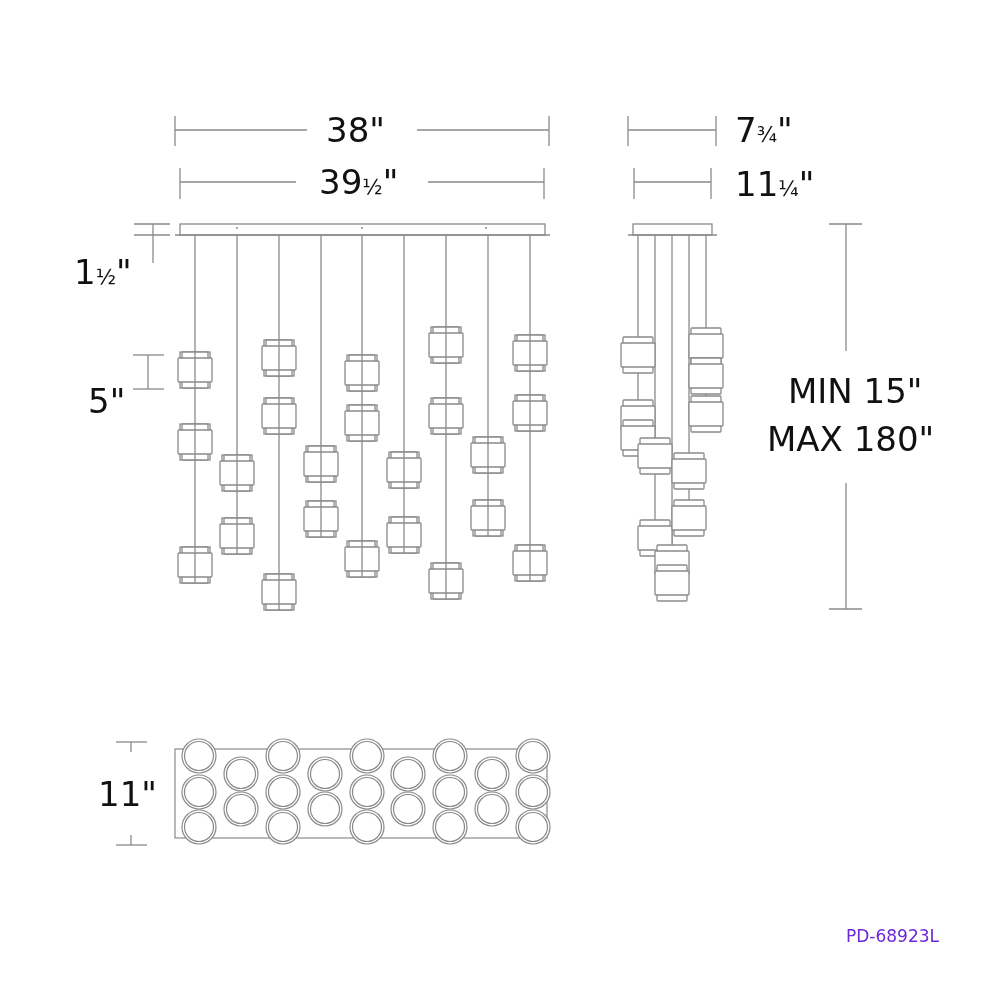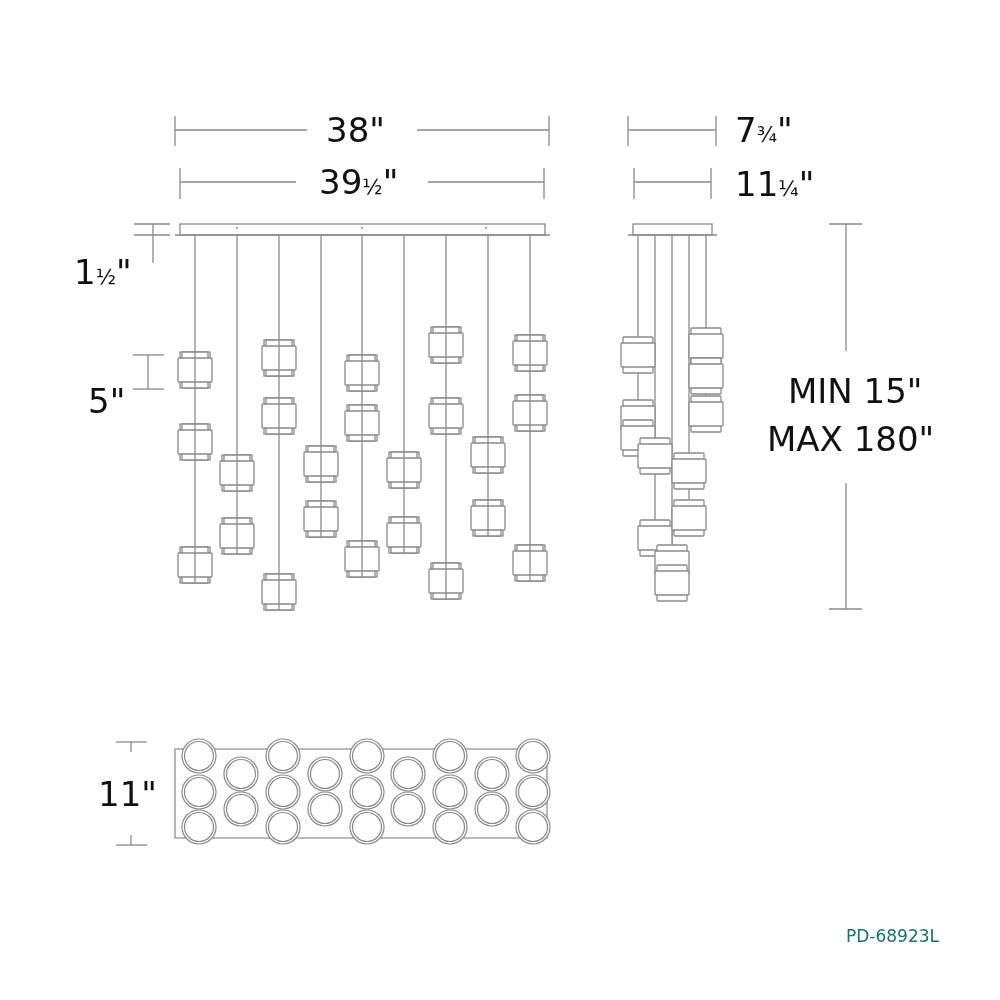--- a/index.html
+++ b/index.html
@@ -1,21 +1,21 @@
 <!DOCTYPE html>
 <html><head>
 <meta charset="utf-8">
 <style>
   html, body { margin: 0; padding: 0; background: #ffffff; }
   body { width: 1000px; height: 1000px; position: relative; overflow: hidden; font-family: "DejaVu Sans", sans-serif; }
   .drawing { position: absolute; left: 0; top: 0; }
   .label { position: absolute; color: #111; font-family: "DejaVu Sans", sans-serif; white-space: nowrap; line-height: 1; }
   .big { font-size: 34px; }
   .frac { font-size: 21px; }
-  .model { font-size: 17px; color: #0f766e; }
+  .model { font-size: 17px; color: #6d28d9; }
 </style>
 </head>
 <body>
 
 <svg class="drawing" width="1000" height="1000" viewBox="0 0 1000 1000" xmlns="http://www.w3.org/2000/svg">
   <g id="dims" stroke="#8a8a8a" stroke-width="1.3" fill="none">
 
     <g>
       <line x1="175" y1="116" x2="175" y2="146"></line>
       <line x1="549" y1="116" x2="549" y2="146"></line>

